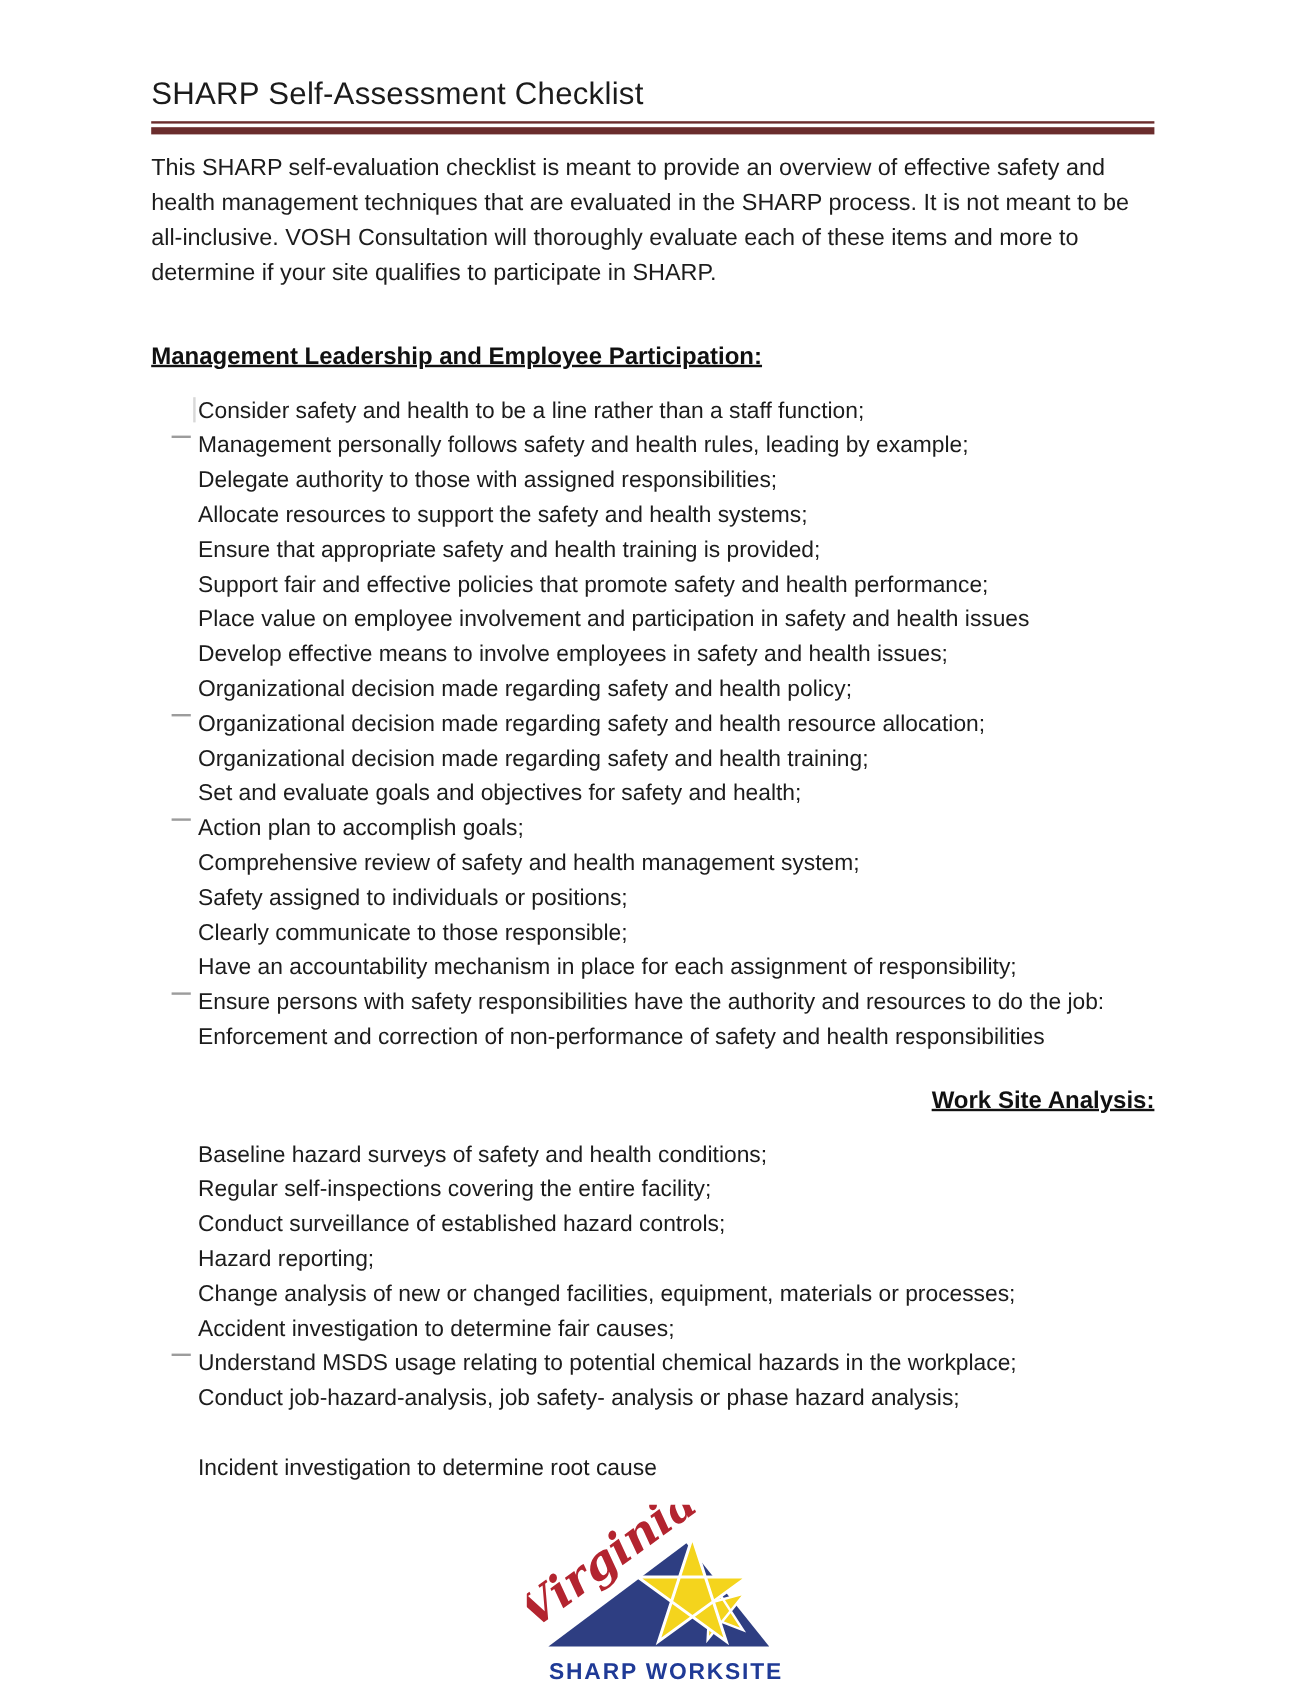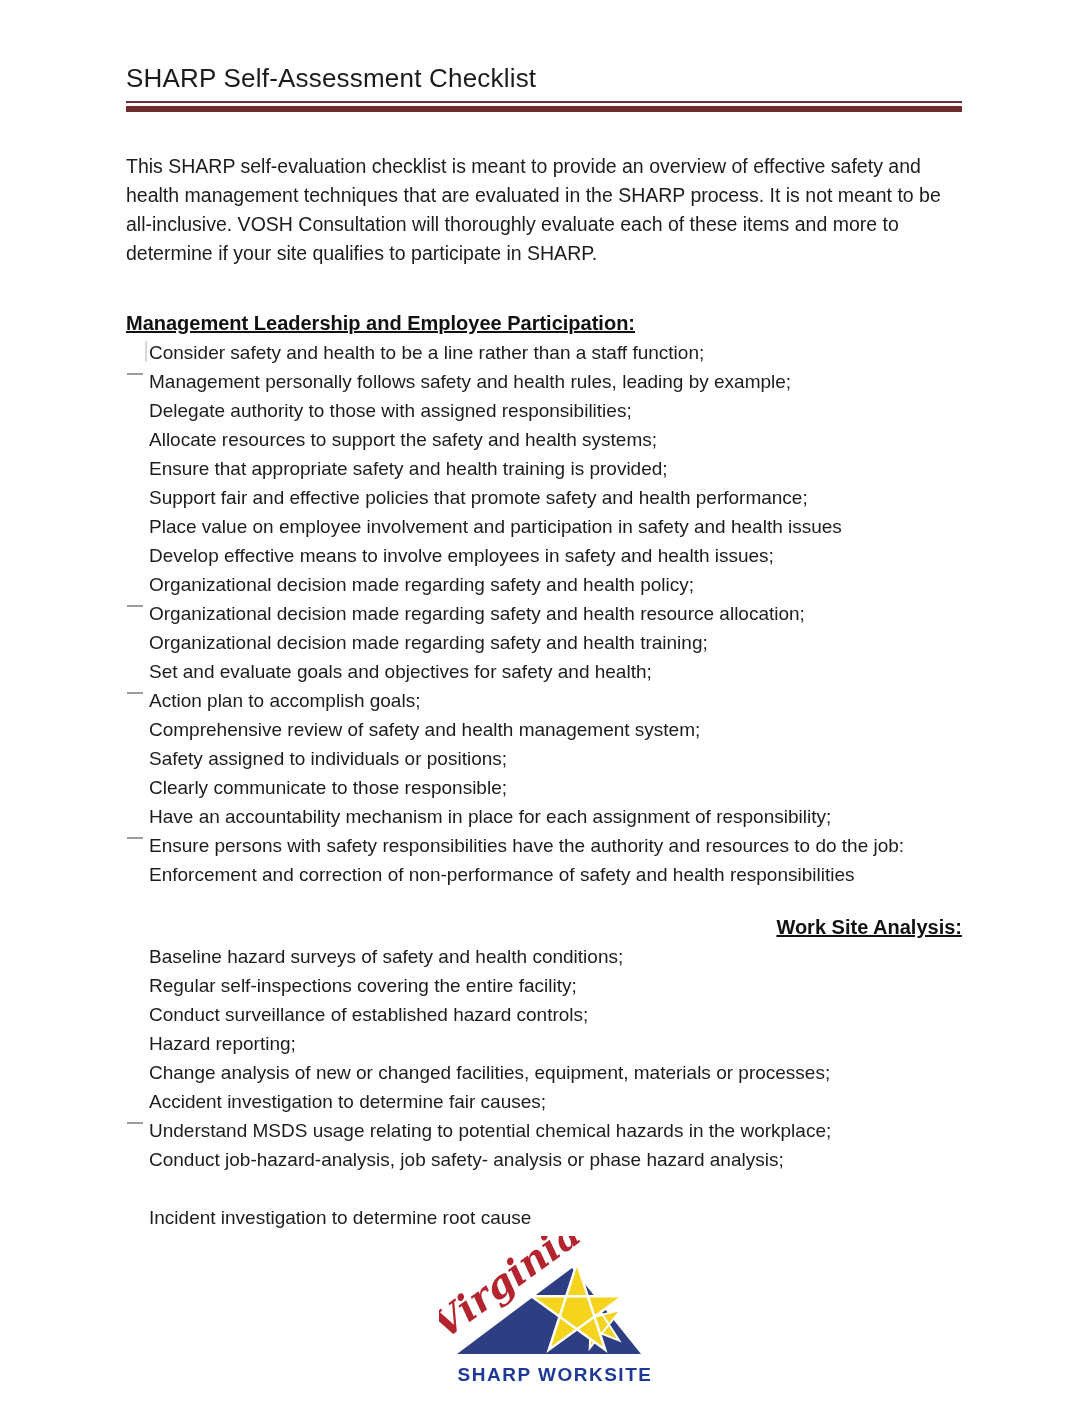--- a/index.html
+++ b/index.html
@@ -14,32 +14,32 @@
     text-align:left;font-size:26px;line-height:36px;font-weight:400;
     color:#1b1b1b;letter-spacing:0.2px;
   }
   .double-rule{
     margin-top:5px;height:3px;
     border-top:2.5px solid #6b2d2d;
     border-bottom:6px solid #6b2d2d;
   }
 
   .intro{
-    margin-top:40px;font-size:19.5px;line-height:29px;color:#1c1c1c;
+    margin-top:14px;font-size:19.5px;line-height:29px;color:#1c1c1c;
     text-align:left;
   }
 
   .section-heading{
     font-size:20px;line-height:29px;font-weight:700;
     text-decoration:underline;color:#111;
   }
   .sec1{margin-top:41px;}
   .sec2{margin-top:24px;text-align:right;}
 
-  ul.checklist{list-style:none;margin:0;padding:0;}
+  ul.checklist{list-style:none;margin:16px;padding:0;}
   ul.checklist li{
     display:flex;align-items:flex-start;
     font-size:19px;line-height:29px;white-space:nowrap;
   }
   .marker{flex:none;width:23px;height:29px;position:relative;}
   li[data-mark="dash"] .marker::before{
     content:"";position:absolute;left:1px;top:6px;width:16px;height:2px;background:#9c9c9c;
   }
   li[data-mark="bar"] .marker::before{
     content:"";position:absolute;left:19px;top:3px;width:2px;height:21px;background:#d8d8d8;

